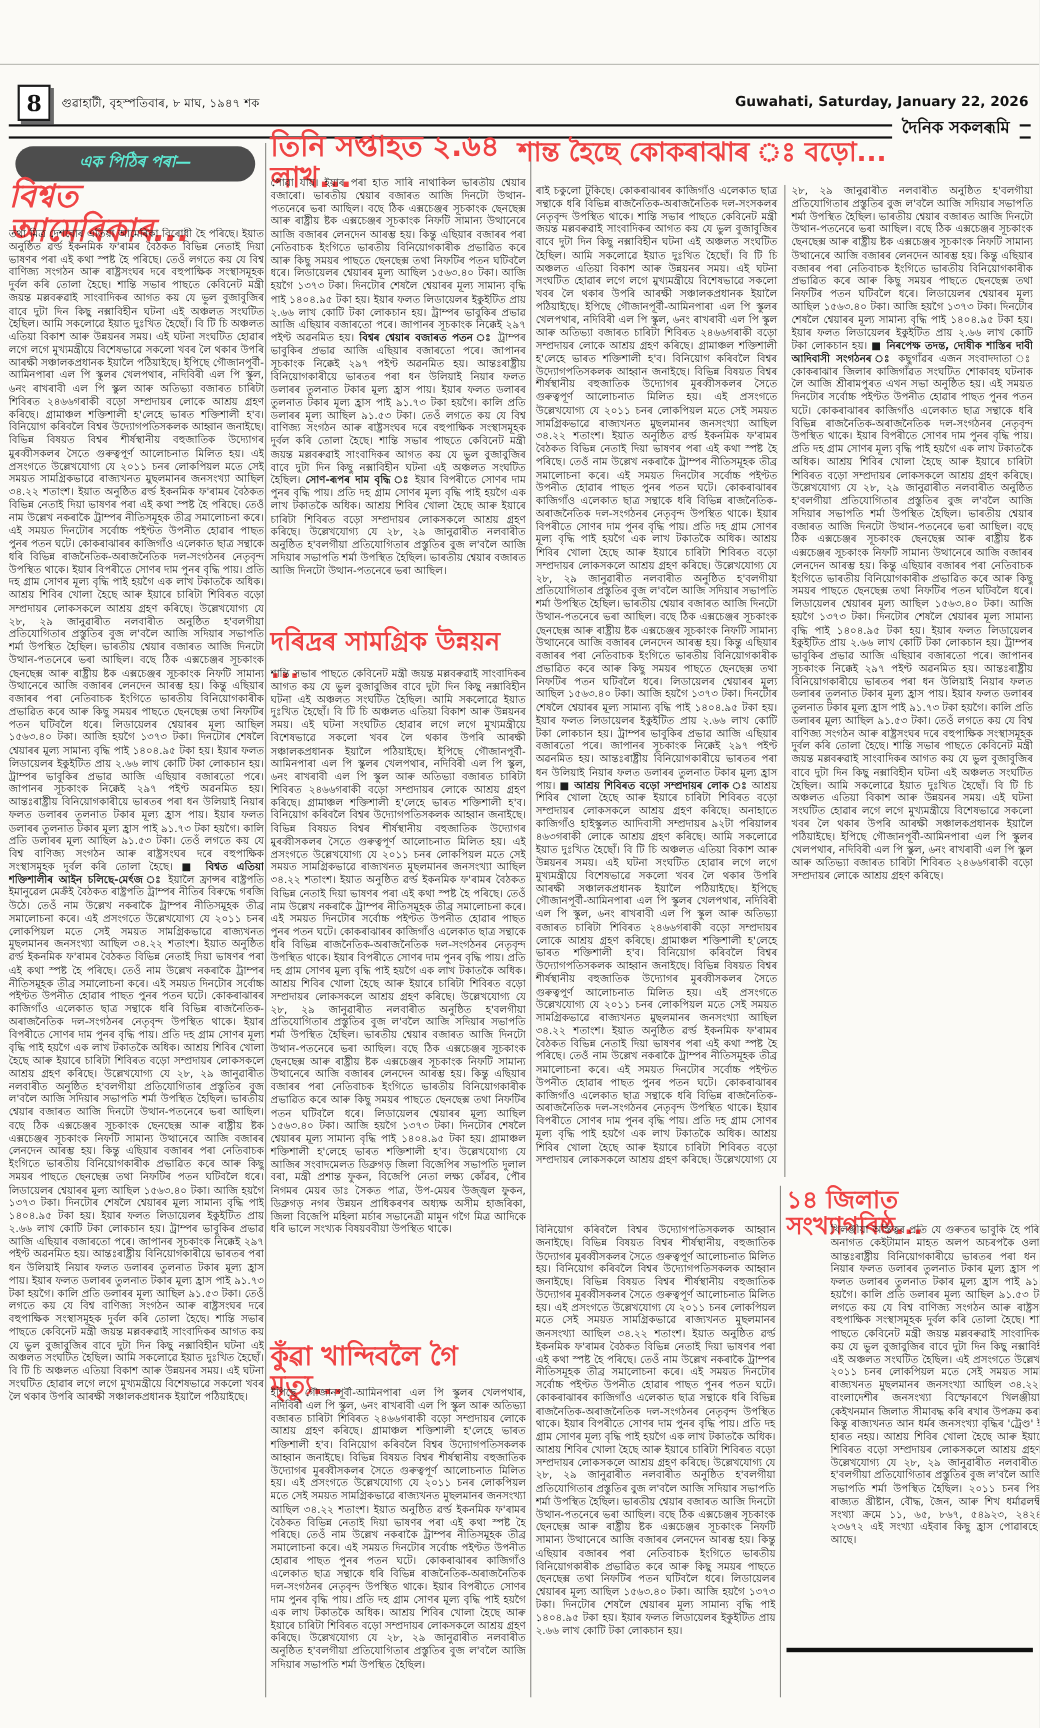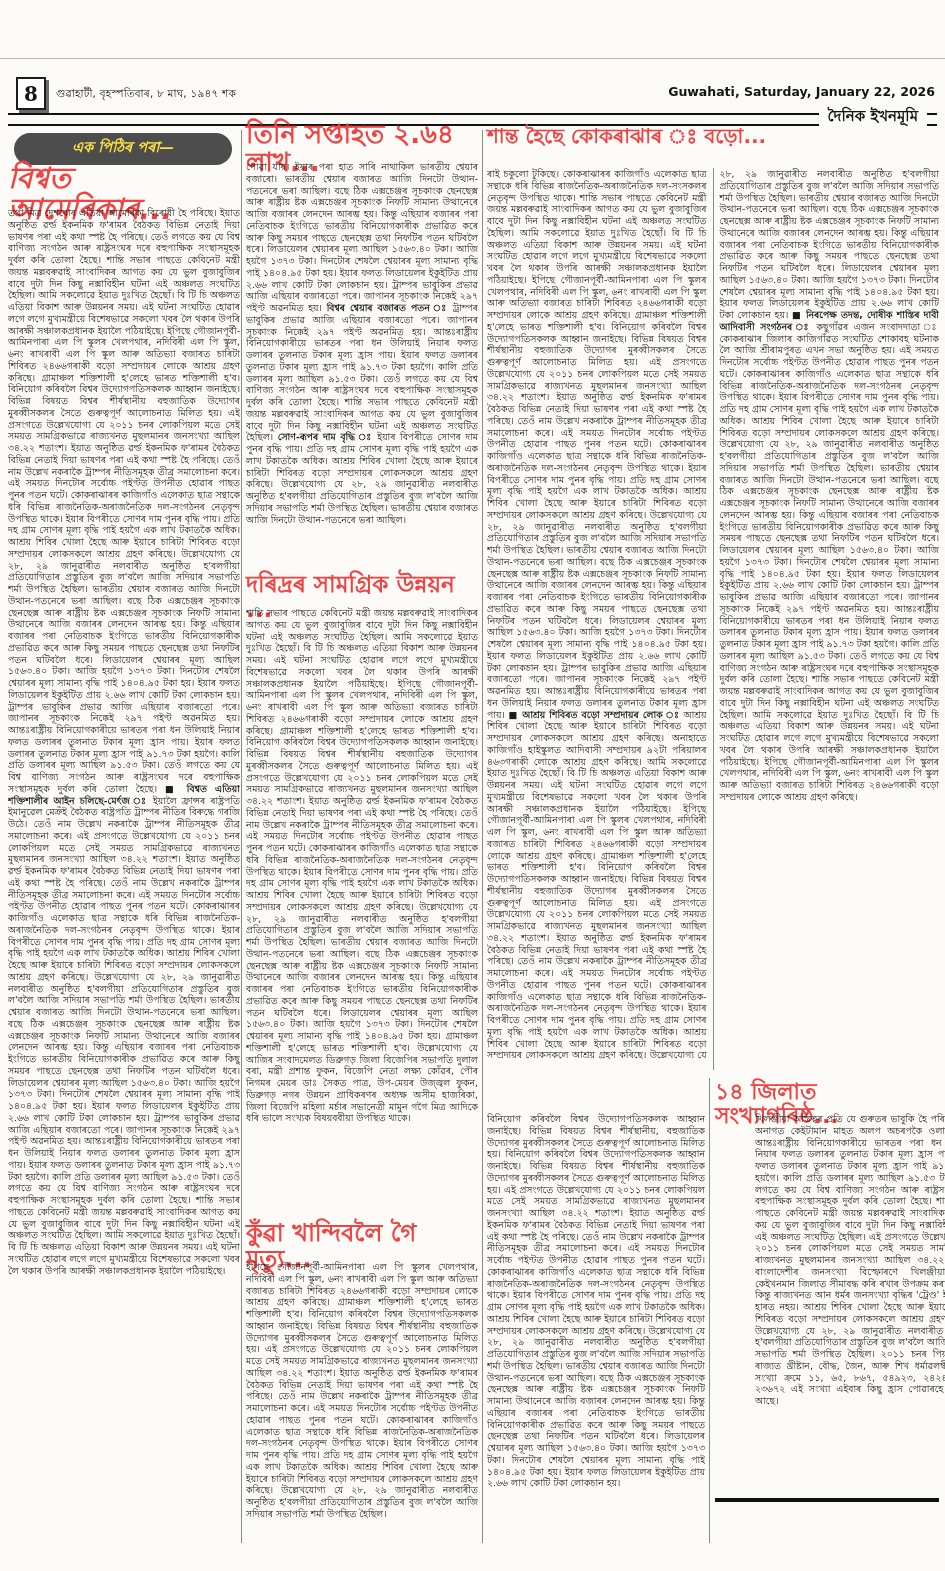--- a/index.html
+++ b/index.html
@@ -20,21 +20,21 @@
   #date-as{left:56px;top:86px;font-size:10.5px;font-weight:normal;letter-spacing:.2px;}
   #date-en{right:10px;top:84px;font-size:12.5px;font-weight:bold;}
   #mast-rule{left:8px;top:113px;width:929px;height:9px;
     border-top:2px solid #111;border-bottom:2px solid #111;}
   #masthead{right:18px;top:104px;background:#fbfaf6;padding:0 9px;
     font-size:15px;font-weight:bold;}
   
   .vrule{width:1px;background:#8a8a85;}
   
   .kicker{
-    left:14px;top:133px;width:198px;background:#4d4d4d;color:#fde047;
+    left:14px;top:133px;width:198px;background:#4d4d4d;color:#5eead4;
     border-radius:16px;padding:3px 10px 5px;text-align:center;
     font-size:14.5px;font-weight:bold;font-style:italic;
   }
   .headline{font-weight:bold;text-align:left;line-height:1.08;color:#ef4444;}
   .body{
     font-size:9.3px;line-height:11.75px;text-align:justify;
     color:#1c1c1c;word-break:break-word;hyphens:auto;
   }
   .body b{font-weight:bold;}
   #kok-body{column-count:2;column-gap:13px;column-rule:1px solid #8a8a85;column-fill:auto;}
@@ -45,21 +45,21 @@
 
 <div id="page">
 
   <div class="abs" id="top-rule"></div>
   <div class="abs" id="pagenum-box">
     <span>8</span>
   </div>
   <div class="abs" id="date-as">গুৱাহাটী, বৃহস্পতিবাৰ, ৮ মাঘ, ১৯৪৭ শক</div>
   <div class="abs" id="date-en">Guwahati, Saturday, January 22, 2026</div>
   <div class="abs" id="mast-rule"></div>
-  <div class="abs" id="masthead">দৈনিক ইখনমূমি</div>
+  <div class="abs" id="masthead">দৈনিক সকলৰূমি</div>
 
   <div class="abs vrule" style="left:241px;top:130px;height:1413px;"></div>
   <div class="abs vrule" style="left:482px;top:130px;height:1413px;"></div>
   <div class="abs vrule" style="left:709px;top:1078px;height:465px;"></div>
 
   <div class="abs kicker">এক পিঠিৰ পৰা—</div>
   <div class="abs headline" style="left:8px;top:163px;width:232px;font-size:29px;font-style:italic;">বিশ্বত আমেৰিকাৰ...</div>
   <div class="abs body" style="left:8px;top:207px;width:232px;height:1336px;overflow:hidden;">
     <span>তথা মিত্ৰ দেশবোৰ এতিয়া আমেৰিকা বিৰোধী হৈ পৰিছে। ইয়াত অনুষ্ঠিত ৱৰ্ল্ড ইকনমিক ফ'ৰামৰ বৈঠকত বিভিন্ন নেতাই দিয়া ভাষণৰ পৰা এই কথা স্পষ্ট হৈ পৰিছে।</span>
     <span> তেওঁ লগতে কয় যে বিশ্ব বাণিজ্য সংগঠন আৰু ৰাষ্ট্ৰসংঘৰ দৰে বহুপাক্ষিক সংস্থাসমূহক দুৰ্বল কৰি তোলা হৈছে। শান্তি সভাৰ পাছতে কেবিনেট মন্ত্ৰী জয়ন্ত মল্লবৰুৱাই সাংবাদিকৰ আগত কয় যে ভুল বুজাবুজিৰ বাবে দুটা দিন কিছু নক্সাবিহীন ঘটনা এই অঞ্চলত সংঘটিত হৈছিল। আমি সকলোৱে ইয়াত দুঃখিত হৈছোঁ। বি টি চি অঞ্চলত এতিয়া বিকাশ আৰু উন্নয়নৰ সময়। এই ঘটনা সংঘটিত হোৱাৰ লগে লগে মুখ্যমন্ত্ৰীয়ে বিশেষভাৱে সকলো খবৰ লৈ থকাৰ উপৰি আৰক্ষী সঞ্চালকপ্ৰধানক ইয়ালৈ পঠিয়াইছে। ইপিছে গৌজানপূৰ্বী-আমিনপাৰা এল পি স্কুলৰ খেলপথাৰ, নদিবিৰী এল পি স্কুল, ৬নং ৰাখৰাবী এল পি স্কুল আৰু অতিভ্যা বজাৰত চাৰিটা শিবিৰত ২৪৬৬গৰাকী বড়ো সম্প্ৰদায়ৰ লোকে আশ্ৰয় গ্ৰহণ কৰিছে। গ্ৰামাঞ্চল শক্তিশালী হ'লেহে ভাৰত শক্তিশালী হ'ব। বিনিয়োগ কৰিবলৈ বিশ্বৰ উদ্যোগপতিসকলক আহ্বান জনাইছে। বিভিন্ন বিষয়ত বিশ্বৰ শীৰ্ষস্থানীয় বহুজাতিক উদ্যোগৰ মুৰব্বীসকলৰ সৈতে গুৰুত্বপূৰ্ণ আলোচনাত মিলিত হয়। এই প্ৰসংগতে উল্লেখযোগ্য যে ২০১১ চনৰ লোকপিয়ল মতে সেই সময়ত সামগ্ৰিকভাৱে ৰাজ্যখনত মুছলমানৰ জনসংখ্যা আছিল ৩৪.২২ শতাংশ। ইয়াত অনুষ্ঠিত ৱৰ্ল্ড ইকনমিক ফ'ৰামৰ বৈঠকত বিভিন্ন নেতাই দিয়া ভাষণৰ পৰা এই কথা স্পষ্ট হৈ পৰিছে। তেওঁ নাম উল্লেখ নকৰাকৈ ট্ৰাম্পৰ নীতিসমূহক তীব্ৰ সমালোচনা কৰে। এই সময়ত দিনটোৰ সৰ্বোচ্চ পইণ্টত উপনীত হোৱাৰ পাছত পুনৰ পতন ঘটে। কোকৰাঝাৰৰ কাজিগাঁও এলেকাত ছাত্ৰ সন্থাকে ধৰি বিভিন্ন ৰাজনৈতিক-অৰাজনৈতিক দল-সংগঠনৰ নেতৃবৃন্দ উপস্থিত থাকে। ইয়াৰ বিপৰীতে সোণৰ দাম পুনৰ বৃদ্ধি পায়। প্ৰতি দহ গ্ৰাম সোণৰ মূল্য বৃদ্ধি পাই হয়গৈ এক লাখ টকাতকৈ অধিক। আশ্ৰয় শিবিৰ খোলা হৈছে আৰু ইয়াৰে চাৰিটা শিবিৰত বড়ো সম্প্ৰদায়ৰ লোকসকলে আশ্ৰয় গ্ৰহণ কৰিছে। উল্লেখযোগ্য যে ২৮, ২৯ জানুৱাৰীত নলবাৰীত অনুষ্ঠিত হ'বলগীয়া প্ৰতিযোগিতাৰ প্ৰস্তুতিৰ বুজ ল'বলৈ আজি সদিয়াৰ সভাপতি শৰ্মা উপস্থিত হৈছিল। ভাৰতীয় শ্বেয়াৰ বজাৰত আজি দিনটো উত্থান-পতনেৰে ভৰা আছিল। বছে ঠিক এক্সচেঞ্জৰ সূচকাংক ছেনছেক্স আৰু ৰাষ্ট্ৰীয় ষ্টক এক্সচেঞ্জৰ সূচকাংক নিফটি সামান্য উত্থানেৰে আজি বজাৰৰ লেনদেন আৰম্ভ হয়। কিন্তু এছিয়াৰ বজাৰৰ পৰা নেতিবাচক ইংগিতে ভাৰতীয় বিনিয়োগকাৰীক প্ৰভাৱিত কৰে আৰু কিছু সময়ৰ পাছতে ছেনছেক্স তথা নিফটিৰ পতন ঘটিবলৈ ধৰে। লিডায়েলৰ শ্বেয়াৰৰ মূল্য আছিল ১৫৬৩.৪০ টকা। আজি হয়গৈ ১৩৭৩ টকা। দিনটোৰ শেষলৈ শ্বেয়াৰৰ মূল্য সামান্য বৃদ্ধি পাই ১৪০৪.৯৫ টকা হয়। ইয়াৰ ফলত লিডায়েলৰ ইকুইটিত প্ৰায় ২.৬৬ লাখ কোটি টকা লোকচান হয়। ট্ৰাম্পৰ ভাবুকিৰ প্ৰভাৱ আজি এছিয়াৰ বজাৰতো পৰে। জাপানৰ সূচকাংক নিক্কেই ২৯৭ পইণ্ট অৱনমিত হয়। আন্তঃৰাষ্ট্ৰীয় বিনিয়োগকাৰীয়ে ভাৰতৰ পৰা ধন উলিয়াই নিয়াৰ ফলত ডলাৰৰ তুলনাত টকাৰ মূল্য হ্ৰাস পায়। ইয়াৰ ফলত ডলাৰৰ তুলনাত টকাৰ মূল্য হ্ৰাস পাই ৯১.৭৩ টকা হয়গৈ। কালি প্ৰতি ডলাৰৰ মূল্য আছিল ৯১.৫৩ টকা। তেওঁ লগতে কয় যে বিশ্ব বাণিজ্য সংগঠন আৰু ৰাষ্ট্ৰসংঘৰ দৰে বহুপাক্ষিক সংস্থাসমূহক দুৰ্বল কৰি তোলা হৈছে। </span>
@@ -82,21 +82,21 @@
   <div class="abs body" style="left:246px;top:607px;width:232px;height:610px;overflow:hidden;">
     <span> শান্তি সভাৰ পাছতে কেবিনেট মন্ত্ৰী জয়ন্ত মল্লবৰুৱাই সাংবাদিকৰ আগত কয় যে ভুল বুজাবুজিৰ বাবে দুটা দিন কিছু নক্সাবিহীন ঘটনা এই অঞ্চলত সংঘটিত হৈছিল। আমি সকলোৱে ইয়াত দুঃখিত হৈছোঁ। বি টি চি অঞ্চলত এতিয়া বিকাশ আৰু উন্নয়নৰ সময়। এই ঘটনা সংঘটিত হোৱাৰ লগে লগে মুখ্যমন্ত্ৰীয়ে বিশেষভাৱে সকলো খবৰ লৈ থকাৰ উপৰি আৰক্ষী সঞ্চালকপ্ৰধানক ইয়ালৈ পঠিয়াইছে। ইপিছে গৌজানপূৰ্বী-আমিনপাৰা এল পি স্কুলৰ খেলপথাৰ, নদিবিৰী এল পি স্কুল, ৬নং ৰাখৰাবী এল পি স্কুল আৰু অতিভ্যা বজাৰত চাৰিটা শিবিৰত ২৪৬৬গৰাকী বড়ো সম্প্ৰদায়ৰ লোকে আশ্ৰয় গ্ৰহণ কৰিছে। গ্ৰামাঞ্চল শক্তিশালী হ'লেহে ভাৰত শক্তিশালী হ'ব। বিনিয়োগ কৰিবলৈ বিশ্বৰ উদ্যোগপতিসকলক আহ্বান জনাইছে। বিভিন্ন বিষয়ত বিশ্বৰ শীৰ্ষস্থানীয় বহুজাতিক উদ্যোগৰ মুৰব্বীসকলৰ সৈতে গুৰুত্বপূৰ্ণ আলোচনাত মিলিত হয়। এই প্ৰসংগতে উল্লেখযোগ্য যে ২০১১ চনৰ লোকপিয়ল মতে সেই সময়ত সামগ্ৰিকভাৱে ৰাজ্যখনত মুছলমানৰ জনসংখ্যা আছিল ৩৪.২২ শতাংশ। ইয়াত অনুষ্ঠিত ৱৰ্ল্ড ইকনমিক ফ'ৰামৰ বৈঠকত বিভিন্ন নেতাই দিয়া ভাষণৰ পৰা এই কথা স্পষ্ট হৈ পৰিছে। তেওঁ নাম উল্লেখ নকৰাকৈ ট্ৰাম্পৰ নীতিসমূহক তীব্ৰ সমালোচনা কৰে। এই সময়ত দিনটোৰ সৰ্বোচ্চ পইণ্টত উপনীত হোৱাৰ পাছত পুনৰ পতন ঘটে। কোকৰাঝাৰৰ কাজিগাঁও এলেকাত ছাত্ৰ সন্থাকে ধৰি বিভিন্ন ৰাজনৈতিক-অৰাজনৈতিক দল-সংগঠনৰ নেতৃবৃন্দ উপস্থিত থাকে। ইয়াৰ বিপৰীতে সোণৰ দাম পুনৰ বৃদ্ধি পায়। প্ৰতি দহ গ্ৰাম সোণৰ মূল্য বৃদ্ধি পাই হয়গৈ এক লাখ টকাতকৈ অধিক। আশ্ৰয় শিবিৰ খোলা হৈছে আৰু ইয়াৰে চাৰিটা শিবিৰত বড়ো সম্প্ৰদায়ৰ লোকসকলে আশ্ৰয় গ্ৰহণ কৰিছে। উল্লেখযোগ্য যে ২৮, ২৯ জানুৱাৰীত নলবাৰীত অনুষ্ঠিত হ'বলগীয়া প্ৰতিযোগিতাৰ প্ৰস্তুতিৰ বুজ ল'বলৈ আজি সদিয়াৰ সভাপতি শৰ্মা উপস্থিত হৈছিল। ভাৰতীয় শ্বেয়াৰ বজাৰত আজি দিনটো উত্থান-পতনেৰে ভৰা আছিল। বছে ঠিক এক্সচেঞ্জৰ সূচকাংক ছেনছেক্স আৰু ৰাষ্ট্ৰীয় ষ্টক এক্সচেঞ্জৰ সূচকাংক নিফটি সামান্য উত্থানেৰে আজি বজাৰৰ লেনদেন আৰম্ভ হয়। কিন্তু এছিয়াৰ বজাৰৰ পৰা নেতিবাচক ইংগিতে ভাৰতীয় বিনিয়োগকাৰীক প্ৰভাৱিত কৰে আৰু কিছু সময়ৰ পাছতে ছেনছেক্স তথা নিফটিৰ পতন ঘটিবলৈ ধৰে। লিডায়েলৰ শ্বেয়াৰৰ মূল্য আছিল ১৫৬৩.৪০ টকা। আজি হয়গৈ ১৩৭৩ টকা। দিনটোৰ শেষলৈ শ্বেয়াৰৰ মূল্য সামান্য বৃদ্ধি পাই ১৪০৪.৯৫ টকা হয়। </span>
     <span>গ্ৰামাঞ্চল শক্তিশালী হ'লেহে ভাৰত শক্তিশালী হ'ব। উল্লেখযোগ্য যে আজিৰ সংবাদমেলত ডিব্ৰুগড় জিলা বিজেপিৰ সভাপতি দুলাল বৰা, মন্ত্ৰী প্ৰশান্ত ফুকন, বিজেপি নেতা লক্ষ্য কোঁৱৰ, পৌৰ নিগমৰ মেয়ৰ ডাঃ সৈকত পাত্ৰ, উপ-মেয়ৰ উজ্জ্বল ফুকন, ডিব্ৰুগড় নগৰ উন্নয়ন প্ৰাধিকৰণৰ অধ্যক্ষ অসীম হাজৰিকা, জিলা বিজেপি মহিলা মৰ্চাৰ সভানেত্ৰী মামুন গগৈ মিত্ৰ আদিকে ধৰি ভালে সংখ্যক বিষয়ববীয়া উপস্থিত থাকে।</span>
   </div>
 
   <div class="abs headline" style="left:246px;top:1221px;width:232px;font-size:24px;">কুঁৱা খান্দিবলৈ গৈ মৃত্যু...</div>
   <div class="abs body" style="left:246px;top:1261px;width:232px;height:282px;overflow:hidden;">
     <span> ইপিছে গৌজানপূৰ্বী-আমিনপাৰা এল পি স্কুলৰ খেলপথাৰ, নদিবিৰী এল পি স্কুল, ৬নং ৰাখৰাবী এল পি স্কুল আৰু অতিভ্যা বজাৰত চাৰিটা শিবিৰত ২৪৬৬গৰাকী বড়ো সম্প্ৰদায়ৰ লোকে আশ্ৰয় গ্ৰহণ কৰিছে। গ্ৰামাঞ্চল শক্তিশালী হ'লেহে ভাৰত শক্তিশালী হ'ব। বিনিয়োগ কৰিবলৈ বিশ্বৰ উদ্যোগপতিসকলক আহ্বান জনাইছে। বিভিন্ন বিষয়ত বিশ্বৰ শীৰ্ষস্থানীয় বহুজাতিক উদ্যোগৰ মুৰব্বীসকলৰ সৈতে গুৰুত্বপূৰ্ণ আলোচনাত মিলিত হয়। এই প্ৰসংগতে উল্লেখযোগ্য যে ২০১১ চনৰ লোকপিয়ল মতে সেই সময়ত সামগ্ৰিকভাৱে ৰাজ্যখনত মুছলমানৰ জনসংখ্যা আছিল ৩৪.২২ শতাংশ। ইয়াত অনুষ্ঠিত ৱৰ্ল্ড ইকনমিক ফ'ৰামৰ বৈঠকত বিভিন্ন নেতাই দিয়া ভাষণৰ পৰা এই কথা স্পষ্ট হৈ পৰিছে। তেওঁ নাম উল্লেখ নকৰাকৈ ট্ৰাম্পৰ নীতিসমূহক তীব্ৰ সমালোচনা কৰে। এই সময়ত দিনটোৰ সৰ্বোচ্চ পইণ্টত উপনীত হোৱাৰ পাছত পুনৰ পতন ঘটে। কোকৰাঝাৰৰ কাজিগাঁও এলেকাত ছাত্ৰ সন্থাকে ধৰি বিভিন্ন ৰাজনৈতিক-অৰাজনৈতিক দল-সংগঠনৰ নেতৃবৃন্দ উপস্থিত থাকে। ইয়াৰ বিপৰীতে সোণৰ দাম পুনৰ বৃদ্ধি পায়। প্ৰতি দহ গ্ৰাম সোণৰ মূল্য বৃদ্ধি পাই হয়গৈ এক লাখ টকাতকৈ অধিক। আশ্ৰয় শিবিৰ খোলা হৈছে আৰু ইয়াৰে চাৰিটা শিবিৰত বড়ো সম্প্ৰদায়ৰ লোকসকলে আশ্ৰয় গ্ৰহণ কৰিছে। উল্লেখযোগ্য যে ২৮, ২৯ জানুৱাৰীত নলবাৰীত অনুষ্ঠিত হ'বলগীয়া প্ৰতিযোগিতাৰ প্ৰস্তুতিৰ বুজ ল'বলৈ আজি সদিয়াৰ সভাপতি শৰ্মা উপস্থিত হৈছিল। </span>
   </div>
 
-  <div class="abs headline" style="left:487px;top:126px;width:452px;font-size:20px;">শান্ত হৈছে কোকৰাঝাৰ ঃ বড়ো...</div>
+  <div class="abs headline" style="left:471px;top:126px;width:452px;font-size:24px;">শান্ত হৈছে কোকৰাঝাৰ ঃ বড়ো...</div>
   <div class="abs body" id="kok-body" style="left:487px;top:168px;width:452px;height:902px;overflow:hidden;">
     <span>ৰাই চকুলো টুকিছে। কোকৰাঝাৰৰ কাজিগাঁও এলেকাত ছাত্ৰ সন্থাকে ধৰি বিভিন্ন ৰাজনৈতিক-অৰাজনৈতিক দল-সংসকলৰ নেতৃবৃন্দ উপস্থিত থাকে।</span>
     <span> শান্তি সভাৰ পাছতে কেবিনেট মন্ত্ৰী জয়ন্ত মল্লবৰুৱাই সাংবাদিকৰ আগত কয় যে ভুল বুজাবুজিৰ বাবে দুটা দিন কিছু নক্সাবিহীন ঘটনা এই অঞ্চলত সংঘটিত হৈছিল। আমি সকলোৱে ইয়াত দুঃখিত হৈছোঁ। বি টি চি অঞ্চলত এতিয়া বিকাশ আৰু উন্নয়নৰ সময়। এই ঘটনা সংঘটিত হোৱাৰ লগে লগে মুখ্যমন্ত্ৰীয়ে বিশেষভাৱে সকলো খবৰ লৈ থকাৰ উপৰি আৰক্ষী সঞ্চালকপ্ৰধানক ইয়ালৈ পঠিয়াইছে। ইপিছে গৌজানপূৰ্বী-আমিনপাৰা এল পি স্কুলৰ খেলপথাৰ, নদিবিৰী এল পি স্কুল, ৬নং ৰাখৰাবী এল পি স্কুল আৰু অতিভ্যা বজাৰত চাৰিটা শিবিৰত ২৪৬৬গৰাকী বড়ো সম্প্ৰদায়ৰ লোকে আশ্ৰয় গ্ৰহণ কৰিছে। গ্ৰামাঞ্চল শক্তিশালী হ'লেহে ভাৰত শক্তিশালী হ'ব। বিনিয়োগ কৰিবলৈ বিশ্বৰ উদ্যোগপতিসকলক আহ্বান জনাইছে। বিভিন্ন বিষয়ত বিশ্বৰ শীৰ্ষস্থানীয় বহুজাতিক উদ্যোগৰ মুৰব্বীসকলৰ সৈতে গুৰুত্বপূৰ্ণ আলোচনাত মিলিত হয়। এই প্ৰসংগতে উল্লেখযোগ্য যে ২০১১ চনৰ লোকপিয়ল মতে সেই সময়ত সামগ্ৰিকভাৱে ৰাজ্যখনত মুছলমানৰ জনসংখ্যা আছিল ৩৪.২২ শতাংশ। ইয়াত অনুষ্ঠিত ৱৰ্ল্ড ইকনমিক ফ'ৰামৰ বৈঠকত বিভিন্ন নেতাই দিয়া ভাষণৰ পৰা এই কথা স্পষ্ট হৈ পৰিছে। তেওঁ নাম উল্লেখ নকৰাকৈ ট্ৰাম্পৰ নীতিসমূহক তীব্ৰ সমালোচনা কৰে। এই সময়ত দিনটোৰ সৰ্বোচ্চ পইণ্টত উপনীত হোৱাৰ পাছত পুনৰ পতন ঘটে। কোকৰাঝাৰৰ কাজিগাঁও এলেকাত ছাত্ৰ সন্থাকে ধৰি বিভিন্ন ৰাজনৈতিক-অৰাজনৈতিক দল-সংগঠনৰ নেতৃবৃন্দ উপস্থিত থাকে। ইয়াৰ বিপৰীতে সোণৰ দাম পুনৰ বৃদ্ধি পায়। প্ৰতি দহ গ্ৰাম সোণৰ মূল্য বৃদ্ধি পাই হয়গৈ এক লাখ টকাতকৈ অধিক। আশ্ৰয় শিবিৰ খোলা হৈছে আৰু ইয়াৰে চাৰিটা শিবিৰত বড়ো সম্প্ৰদায়ৰ লোকসকলে আশ্ৰয় গ্ৰহণ কৰিছে। উল্লেখযোগ্য যে ২৮, ২৯ জানুৱাৰীত নলবাৰীত অনুষ্ঠিত হ'বলগীয়া প্ৰতিযোগিতাৰ প্ৰস্তুতিৰ বুজ ল'বলৈ আজি সদিয়াৰ সভাপতি শৰ্মা উপস্থিত হৈছিল। ভাৰতীয় শ্বেয়াৰ বজাৰত আজি দিনটো উত্থান-পতনেৰে ভৰা আছিল। বছে ঠিক এক্সচেঞ্জৰ সূচকাংক ছেনছেক্স আৰু ৰাষ্ট্ৰীয় ষ্টক এক্সচেঞ্জৰ সূচকাংক নিফটি সামান্য উত্থানেৰে আজি বজাৰৰ লেনদেন আৰম্ভ হয়। কিন্তু এছিয়াৰ বজাৰৰ পৰা নেতিবাচক ইংগিতে ভাৰতীয় বিনিয়োগকাৰীক প্ৰভাৱিত কৰে আৰু কিছু সময়ৰ পাছতে ছেনছেক্স তথা নিফটিৰ পতন ঘটিবলৈ ধৰে। লিডায়েলৰ শ্বেয়াৰৰ মূল্য আছিল ১৫৬৩.৪০ টকা। আজি হয়গৈ ১৩৭৩ টকা। দিনটোৰ শেষলৈ শ্বেয়াৰৰ মূল্য সামান্য বৃদ্ধি পাই ১৪০৪.৯৫ টকা হয়। ইয়াৰ ফলত লিডায়েলৰ ইকুইটিত প্ৰায় ২.৬৬ লাখ কোটি টকা লোকচান হয়। ট্ৰাম্পৰ ভাবুকিৰ প্ৰভাৱ আজি এছিয়াৰ বজাৰতো পৰে। জাপানৰ সূচকাংক নিক্কেই ২৯৭ পইণ্ট অৱনমিত হয়। আন্তঃৰাষ্ট্ৰীয় বিনিয়োগকাৰীয়ে ভাৰতৰ পৰা ধন উলিয়াই নিয়াৰ ফলত ডলাৰৰ তুলনাত টকাৰ মূল্য হ্ৰাস পায়। </span>
     <b>■ আশ্ৰয় শিবিৰত বড়ো সম্প্ৰদায়ৰ লোক ঃ</b>
     <span>আশ্ৰয় শিবিৰ খোলা হৈছে আৰু ইয়াৰে চাৰিটা শিবিৰত বড়ো সম্প্ৰদায়ৰ লোকসকলে আশ্ৰয় গ্ৰহণ কৰিছে। অনাহাতে কাজিগাঁও হাইস্কুলত আদিবাসী সম্প্ৰদায়ৰ ৯২টা পৰিয়ালৰ ৪৬৩গৰাকী লোকে আশ্ৰয় গ্ৰহণ কৰিছে।</span>
     <span> আমি সকলোৱে ইয়াত দুঃখিত হৈছোঁ। বি টি চি অঞ্চলত এতিয়া বিকাশ আৰু উন্নয়নৰ সময়। এই ঘটনা সংঘটিত হোৱাৰ লগে লগে মুখ্যমন্ত্ৰীয়ে বিশেষভাৱে সকলো খবৰ লৈ থকাৰ উপৰি আৰক্ষী সঞ্চালকপ্ৰধানক ইয়ালৈ পঠিয়াইছে। ইপিছে গৌজানপূৰ্বী-আমিনপাৰা এল পি স্কুলৰ খেলপথাৰ, নদিবিৰী এল পি স্কুল, ৬নং ৰাখৰাবী এল পি স্কুল আৰু অতিভ্যা বজাৰত চাৰিটা শিবিৰত ২৪৬৬গৰাকী বড়ো সম্প্ৰদায়ৰ লোকে আশ্ৰয় গ্ৰহণ কৰিছে। গ্ৰামাঞ্চল শক্তিশালী হ'লেহে ভাৰত শক্তিশালী হ'ব। বিনিয়োগ কৰিবলৈ বিশ্বৰ উদ্যোগপতিসকলক আহ্বান জনাইছে। বিভিন্ন বিষয়ত বিশ্বৰ শীৰ্ষস্থানীয় বহুজাতিক উদ্যোগৰ মুৰব্বীসকলৰ সৈতে গুৰুত্বপূৰ্ণ আলোচনাত মিলিত হয়। এই প্ৰসংগতে উল্লেখযোগ্য যে ২০১১ চনৰ লোকপিয়ল মতে সেই সময়ত সামগ্ৰিকভাৱে ৰাজ্যখনত মুছলমানৰ জনসংখ্যা আছিল ৩৪.২২ শতাংশ। ইয়াত অনুষ্ঠিত ৱৰ্ল্ড ইকনমিক ফ'ৰামৰ বৈঠকত বিভিন্ন নেতাই দিয়া ভাষণৰ পৰা এই কথা স্পষ্ট হৈ পৰিছে। তেওঁ নাম উল্লেখ নকৰাকৈ ট্ৰাম্পৰ নীতিসমূহক তীব্ৰ সমালোচনা কৰে। এই সময়ত দিনটোৰ সৰ্বোচ্চ পইণ্টত উপনীত হোৱাৰ পাছত পুনৰ পতন ঘটে। কোকৰাঝাৰৰ কাজিগাঁও এলেকাত ছাত্ৰ সন্থাকে ধৰি বিভিন্ন ৰাজনৈতিক-অৰাজনৈতিক দল-সংগঠনৰ নেতৃবৃন্দ উপস্থিত থাকে। ইয়াৰ বিপৰীতে সোণৰ দাম পুনৰ বৃদ্ধি পায়। প্ৰতি দহ গ্ৰাম সোণৰ মূল্য বৃদ্ধি পাই হয়গৈ এক লাখ টকাতকৈ অধিক। আশ্ৰয় শিবিৰ খোলা হৈছে আৰু ইয়াৰে চাৰিটা শিবিৰত বড়ো সম্প্ৰদায়ৰ লোকসকলে আশ্ৰয় গ্ৰহণ কৰিছে। উল্লেখযোগ্য যে ২৮, ২৯ জানুৱাৰীত নলবাৰীত অনুষ্ঠিত হ'বলগীয়া প্ৰতিযোগিতাৰ প্ৰস্তুতিৰ বুজ ল'বলৈ আজি সদিয়াৰ সভাপতি শৰ্মা উপস্থিত হৈছিল। ভাৰতীয় শ্বেয়াৰ বজাৰত আজি দিনটো উত্থান-পতনেৰে ভৰা আছিল। বছে ঠিক এক্সচেঞ্জৰ সূচকাংক ছেনছেক্স আৰু ৰাষ্ট্ৰীয় ষ্টক এক্সচেঞ্জৰ সূচকাংক নিফটি সামান্য উত্থানেৰে আজি বজাৰৰ লেনদেন আৰম্ভ হয়। কিন্তু এছিয়াৰ বজাৰৰ পৰা নেতিবাচক ইংগিতে ভাৰতীয় বিনিয়োগকাৰীক প্ৰভাৱিত কৰে আৰু কিছু সময়ৰ পাছতে ছেনছেক্স তথা নিফটিৰ পতন ঘটিবলৈ ধৰে। লিডায়েলৰ শ্বেয়াৰৰ মূল্য আছিল ১৫৬৩.৪০ টকা। আজি হয়গৈ ১৩৭৩ টকা। দিনটোৰ শেষলৈ শ্বেয়াৰৰ মূল্য সামান্য বৃদ্ধি পাই ১৪০৪.৯৫ টকা হয়। ইয়াৰ ফলত লিডায়েলৰ ইকুইটিত প্ৰায় ২.৬৬ লাখ কোটি টকা লোকচান হয়। </span>
     <b>■ নিৰপেক্ষ তদন্ত, দোষীক শাস্তিৰ দাবী আদিবাসী সংগঠনৰ ঃ</b>
     <span>কছুগাঁৱৰ এজন সংবাদদাতা ঃ কোকৰাঝাৰ জিলাৰ কাজিগাঁৱত সংঘটিত শোকাবহ ঘটনাক লৈ আজি শ্ৰীৰামপুৰত এখন সভা অনুষ্ঠিত হয়।</span>
     <span> এই সময়ত দিনটোৰ সৰ্বোচ্চ পইণ্টত উপনীত হোৱাৰ পাছত পুনৰ পতন ঘটে। কোকৰাঝাৰৰ কাজিগাঁও এলেকাত ছাত্ৰ সন্থাকে ধৰি বিভিন্ন ৰাজনৈতিক-অৰাজনৈতিক দল-সংগঠনৰ নেতৃবৃন্দ উপস্থিত থাকে। ইয়াৰ বিপৰীতে সোণৰ দাম পুনৰ বৃদ্ধি পায়। প্ৰতি দহ গ্ৰাম সোণৰ মূল্য বৃদ্ধি পাই হয়গৈ এক লাখ টকাতকৈ অধিক। আশ্ৰয় শিবিৰ খোলা হৈছে আৰু ইয়াৰে চাৰিটা শিবিৰত বড়ো সম্প্ৰদায়ৰ লোকসকলে আশ্ৰয় গ্ৰহণ কৰিছে। উল্লেখযোগ্য যে ২৮, ২৯ জানুৱাৰীত নলবাৰীত অনুষ্ঠিত হ'বলগীয়া প্ৰতিযোগিতাৰ প্ৰস্তুতিৰ বুজ ল'বলৈ আজি সদিয়াৰ সভাপতি শৰ্মা উপস্থিত হৈছিল। ভাৰতীয় শ্বেয়াৰ বজাৰত আজি দিনটো উত্থান-পতনেৰে ভৰা আছিল। বছে ঠিক এক্সচেঞ্জৰ সূচকাংক ছেনছেক্স আৰু ৰাষ্ট্ৰীয় ষ্টক এক্সচেঞ্জৰ সূচকাংক নিফটি সামান্য উত্থানেৰে আজি বজাৰৰ লেনদেন আৰম্ভ হয়। কিন্তু এছিয়াৰ বজাৰৰ পৰা নেতিবাচক ইংগিতে ভাৰতীয় বিনিয়োগকাৰীক প্ৰভাৱিত কৰে আৰু কিছু সময়ৰ পাছতে ছেনছেক্স তথা নিফটিৰ পতন ঘটিবলৈ ধৰে। লিডায়েলৰ শ্বেয়াৰৰ মূল্য আছিল ১৫৬৩.৪০ টকা। আজি হয়গৈ ১৩৭৩ টকা। দিনটোৰ শেষলৈ শ্বেয়াৰৰ মূল্য সামান্য বৃদ্ধি পাই ১৪০৪.৯৫ টকা হয়। ইয়াৰ ফলত লিডায়েলৰ ইকুইটিত প্ৰায় ২.৬৬ লাখ কোটি টকা লোকচান হয়। ট্ৰাম্পৰ ভাবুকিৰ প্ৰভাৱ আজি এছিয়াৰ বজাৰতো পৰে। জাপানৰ সূচকাংক নিক্কেই ২৯৭ পইণ্ট অৱনমিত হয়। আন্তঃৰাষ্ট্ৰীয় বিনিয়োগকাৰীয়ে ভাৰতৰ পৰা ধন উলিয়াই নিয়াৰ ফলত ডলাৰৰ তুলনাত টকাৰ মূল্য হ্ৰাস পায়। ইয়াৰ ফলত ডলাৰৰ তুলনাত টকাৰ মূল্য হ্ৰাস পাই ৯১.৭৩ টকা হয়গৈ। কালি প্ৰতি ডলাৰৰ মূল্য আছিল ৯১.৫৩ টকা। তেওঁ লগতে কয় যে বিশ্ব বাণিজ্য সংগঠন আৰু ৰাষ্ট্ৰসংঘৰ দৰে বহুপাক্ষিক সংস্থাসমূহক দুৰ্বল কৰি তোলা হৈছে। শান্তি সভাৰ পাছতে কেবিনেট মন্ত্ৰী জয়ন্ত মল্লবৰুৱাই সাংবাদিকৰ আগত কয় যে ভুল বুজাবুজিৰ বাবে দুটা দিন কিছু নক্সাবিহীন ঘটনা এই অঞ্চলত সংঘটিত হৈছিল। আমি সকলোৱে ইয়াত দুঃখিত হৈছোঁ। বি টি চি অঞ্চলত এতিয়া বিকাশ আৰু উন্নয়নৰ সময়। এই ঘটনা সংঘটিত হোৱাৰ লগে লগে মুখ্যমন্ত্ৰীয়ে বিশেষভাৱে সকলো খবৰ লৈ থকাৰ উপৰি আৰক্ষী সঞ্চালকপ্ৰধানক ইয়ালৈ পঠিয়াইছে। ইপিছে গৌজানপূৰ্বী-আমিনপাৰা এল পি স্কুলৰ খেলপথাৰ, নদিবিৰী এল পি স্কুল, ৬নং ৰাখৰাবী এল পি স্কুল আৰু অতিভ্যা বজাৰত চাৰিটা শিবিৰত ২৪৬৬গৰাকী বড়ো সম্প্ৰদায়ৰ লোকে আশ্ৰয় গ্ৰহণ কৰিছে। </span>
   </div>

